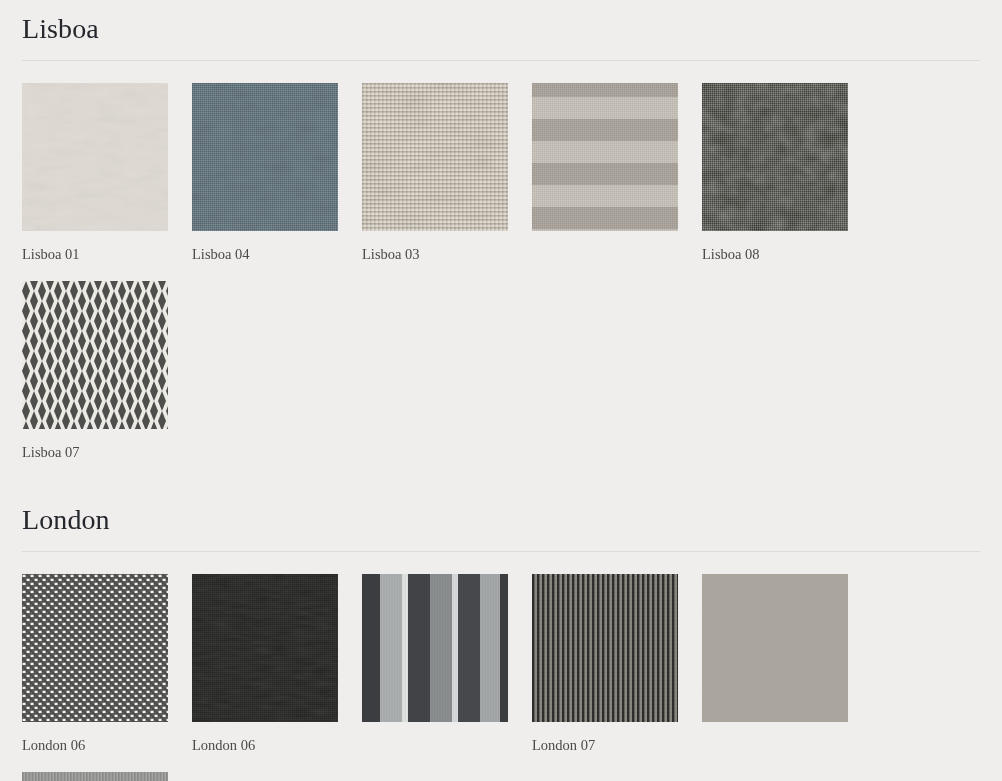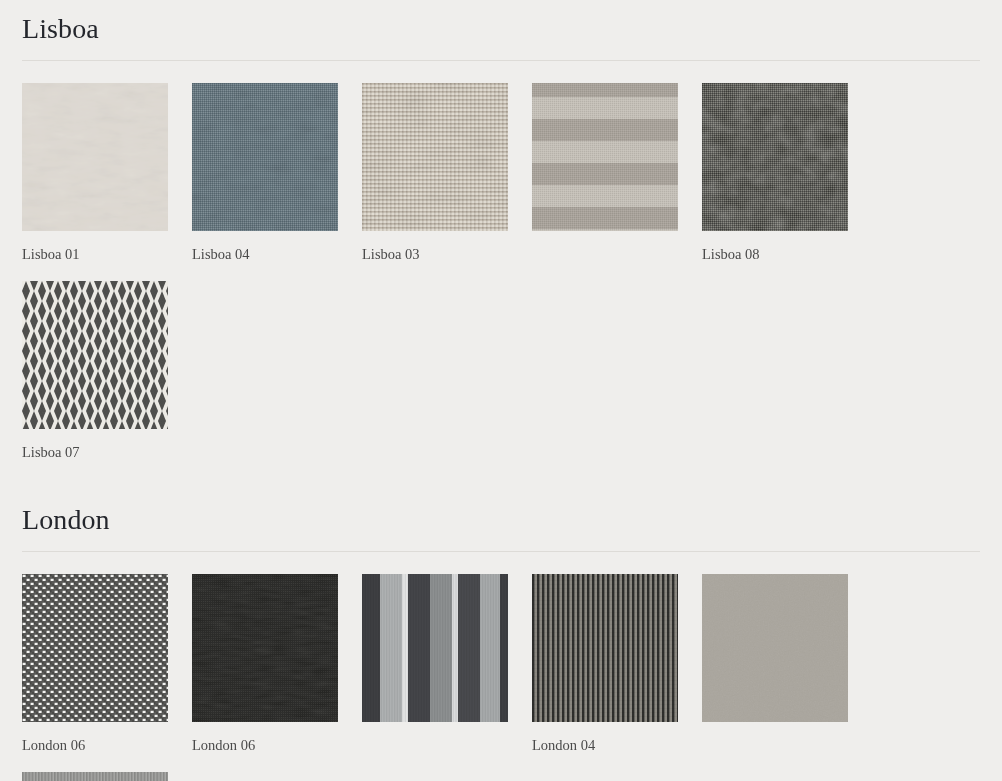--- a/index.html
+++ b/index.html
@@ -287,21 +287,21 @@
             <defs>
               <pattern id="p-ln06" width="5" height="4" patternUnits="userSpaceOnUse">
                 <rect width="5" height="4" fill="#8a8780"></rect>
                 <rect width="2.4" height="4" fill="#2e2e2c"></rect>
                 <rect y="2" width="5" height="0.5" fill="#000000" opacity="0.08"></rect>
               </pattern>
             </defs>
             <rect width="146" height="148" fill="url(#p-ln06)"></rect>
           </svg>
         </div>
-        <div class="swatch-label">London 04</div>
+        <div class="swatch-label">London 07</div>
       </div>
 
       <div class="swatch-card">
         <div class="swatch-thumb">
           <svg viewBox="0 0 146 148" preserveAspectRatio="none" aria-hidden="true">
             <defs>
               <filter id="f-ln07" x="0" y="0" width="100%" height="100%">
                 <feTurbulence type="fractalNoise" baseFrequency="0.8 0.8" numOctaves="2" seed="15"></feTurbulence>
                 <feColorMatrix type="saturate" values="0"></feColorMatrix>
               </filter>

